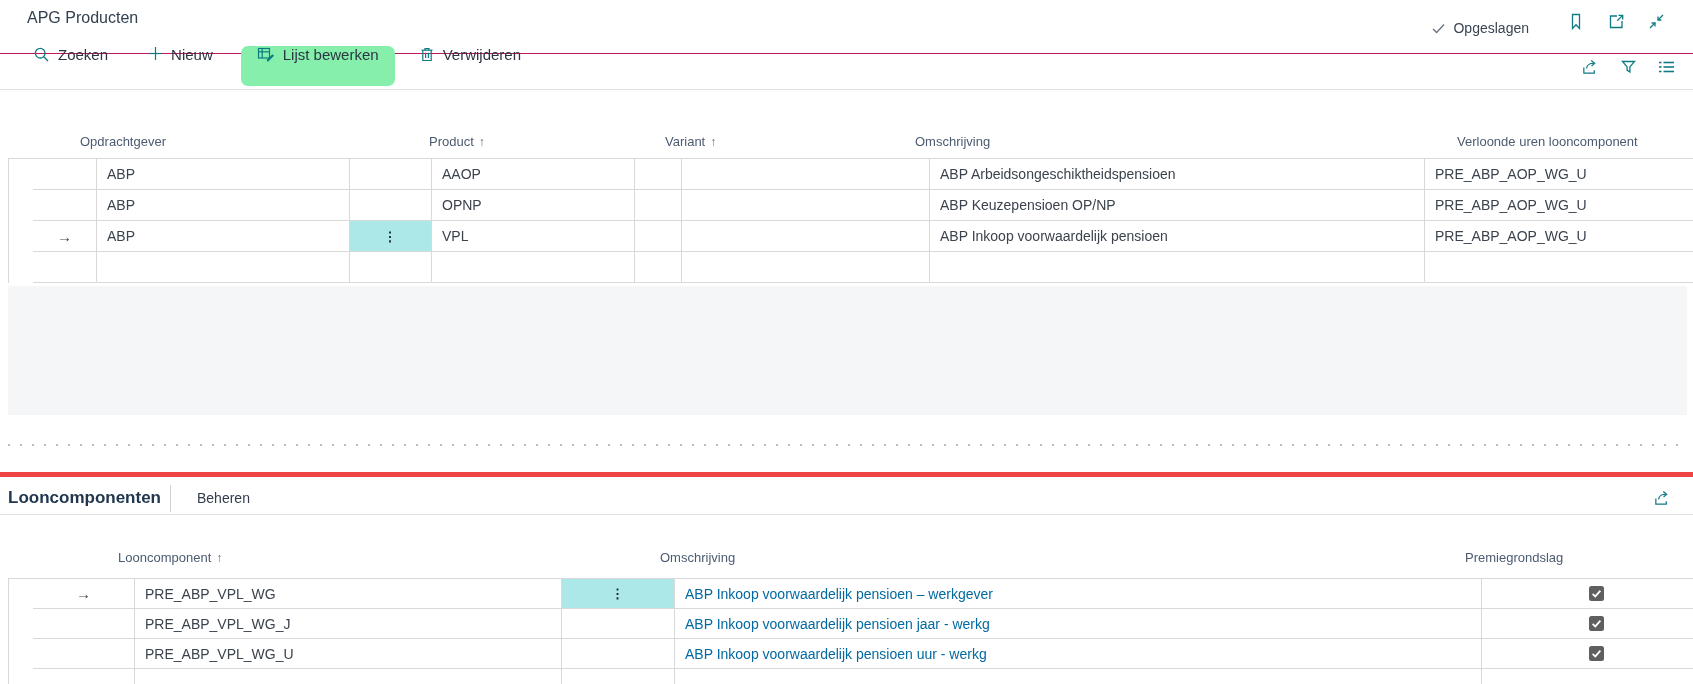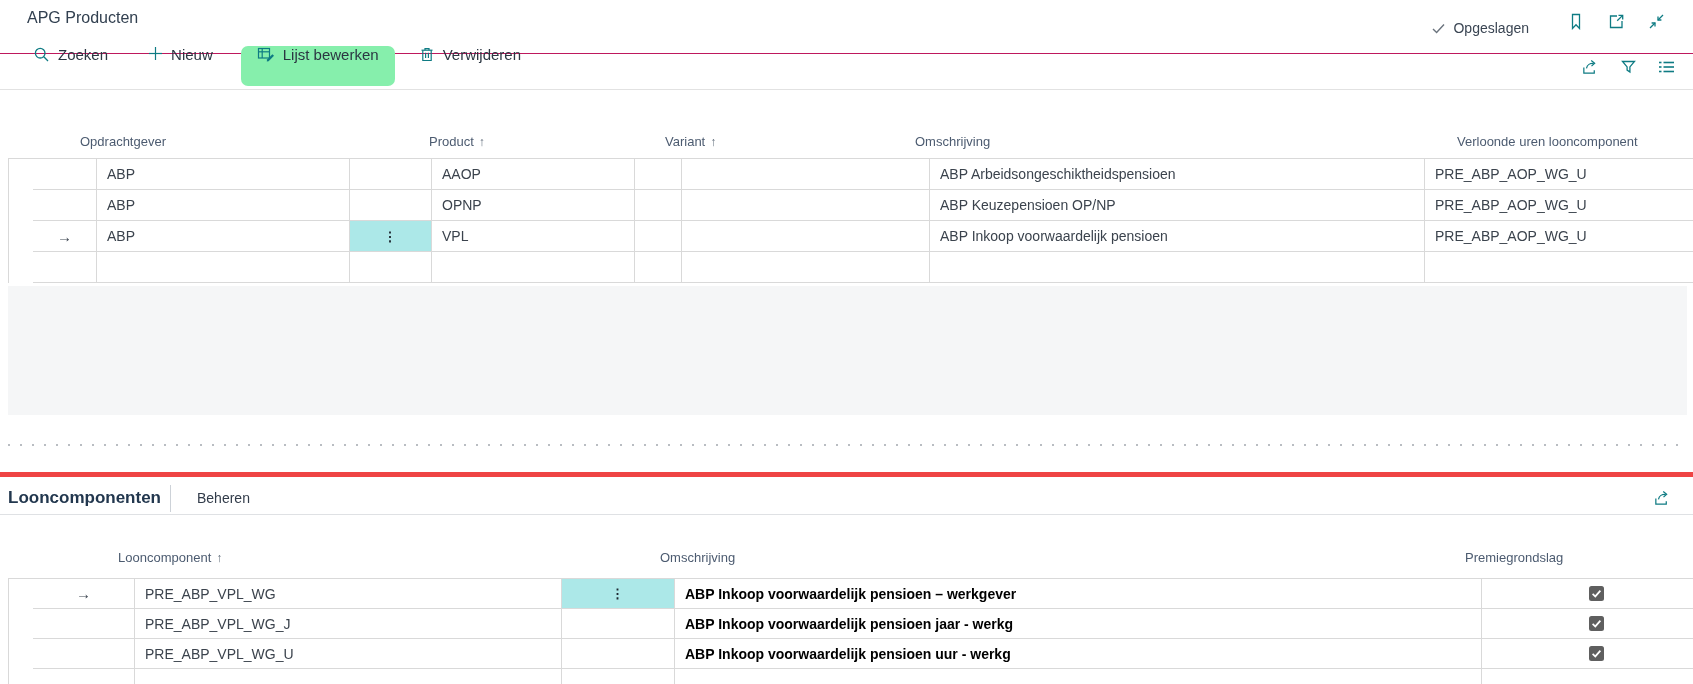--- a/index.html
+++ b/index.html
@@ -25,21 +25,21 @@
   .sort { font-size:12px; color:#5f6b7a; }
   .grid { position:absolute; left:8px; display:grid; border-top:1px solid #d9d9d9; border-left:1px solid #d9d9d9; background:#fff;padding-left:24px; }
   .cell { border-right:1px solid #d9d9d9; border-bottom:1px solid #d9d9d9; display:flex; align-items:center; padding:0 10px; font-size:14px; color:#3b434d; white-space:nowrap; overflow:hidden; cursor:text; }
   .c-sel { justify-content:center; padding:0; font-size:15px; color:#3f4853; cursor:default; }
   .c-menu { justify-content:center; padding:0; font-size:13px; font-weight:bold; color:#1d2730; letter-spacing:1px; cursor:pointer; }
   .c-menu.selected { background:#ace8e8; }
   .t1 { top:158px; grid-template-columns:64px 253px 82px 203px 47px 248px 495px 287px; }
   .t1 .cell { height:31px; }
   .t2 { top:578px; grid-template-columns:102px 427px 113px 807px 230px; }
   .t2 .cell { height:30px; }
-  .link { color:#000000; cursor:pointer;font-weight:bold; }
+  .link { color:#0369a1; cursor:pointer; }
   .c-check { justify-content:center; padding:0; }
   .checkbox { width:15px; height:15px; background:#5f5f5f; border-radius:2.5px; display:flex; align-items:center; justify-content:center; cursor:pointer; }
   
   .grey-area { position:absolute; left:8px; top:286px; width:1679px; height:129px; background:#f5f6f7; }
   .dotted-sep { position:absolute; left:8px; top:444px; width:1679px; height:2px;
     background:repeating-linear-gradient(to right,#b9bdc2 0 2px,transparent 2px 12px); }
   .part-header { position:absolute; left:0; top:472px; width:1693px; height:43px; border-top:5px solid #ef4444; border-bottom:1px solid #dfe1e4; }
   .part-title { position:absolute; left:8px; top:11px; font-size:17px; font-weight:bold; color:#22374e; }
   .part-divider { position:absolute; left:170px; top:8px; width:1px; height:27px; background:#cdd2d8; }
   .part-menu { position:absolute; left:197px; top:13px; font-size:14px; color:#323c4a; cursor:pointer; }

